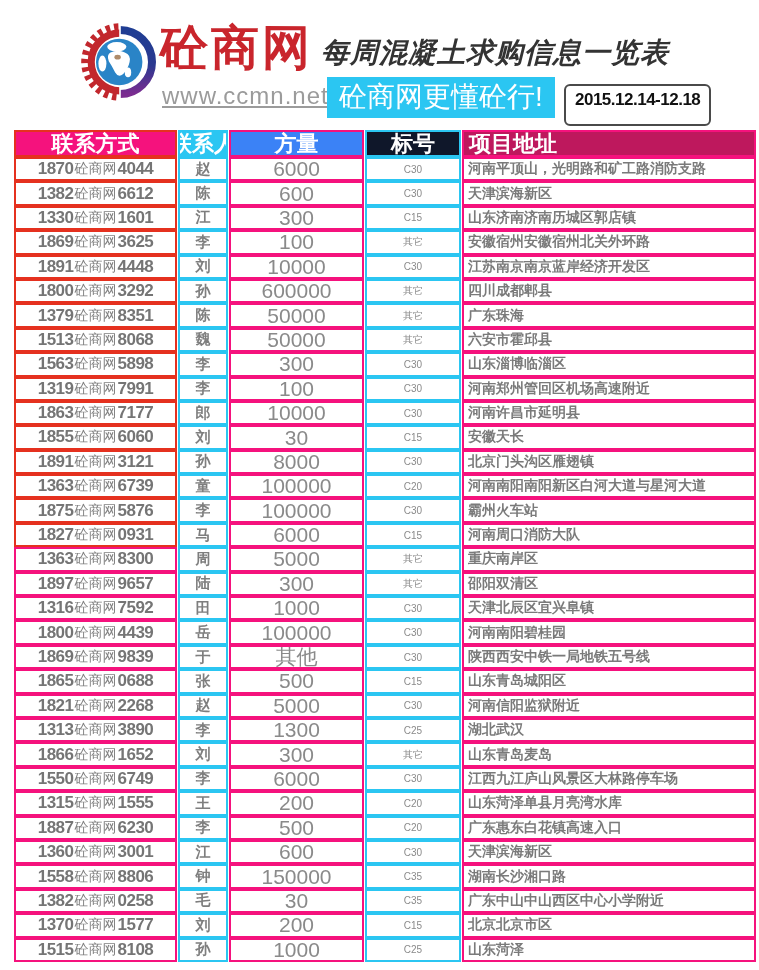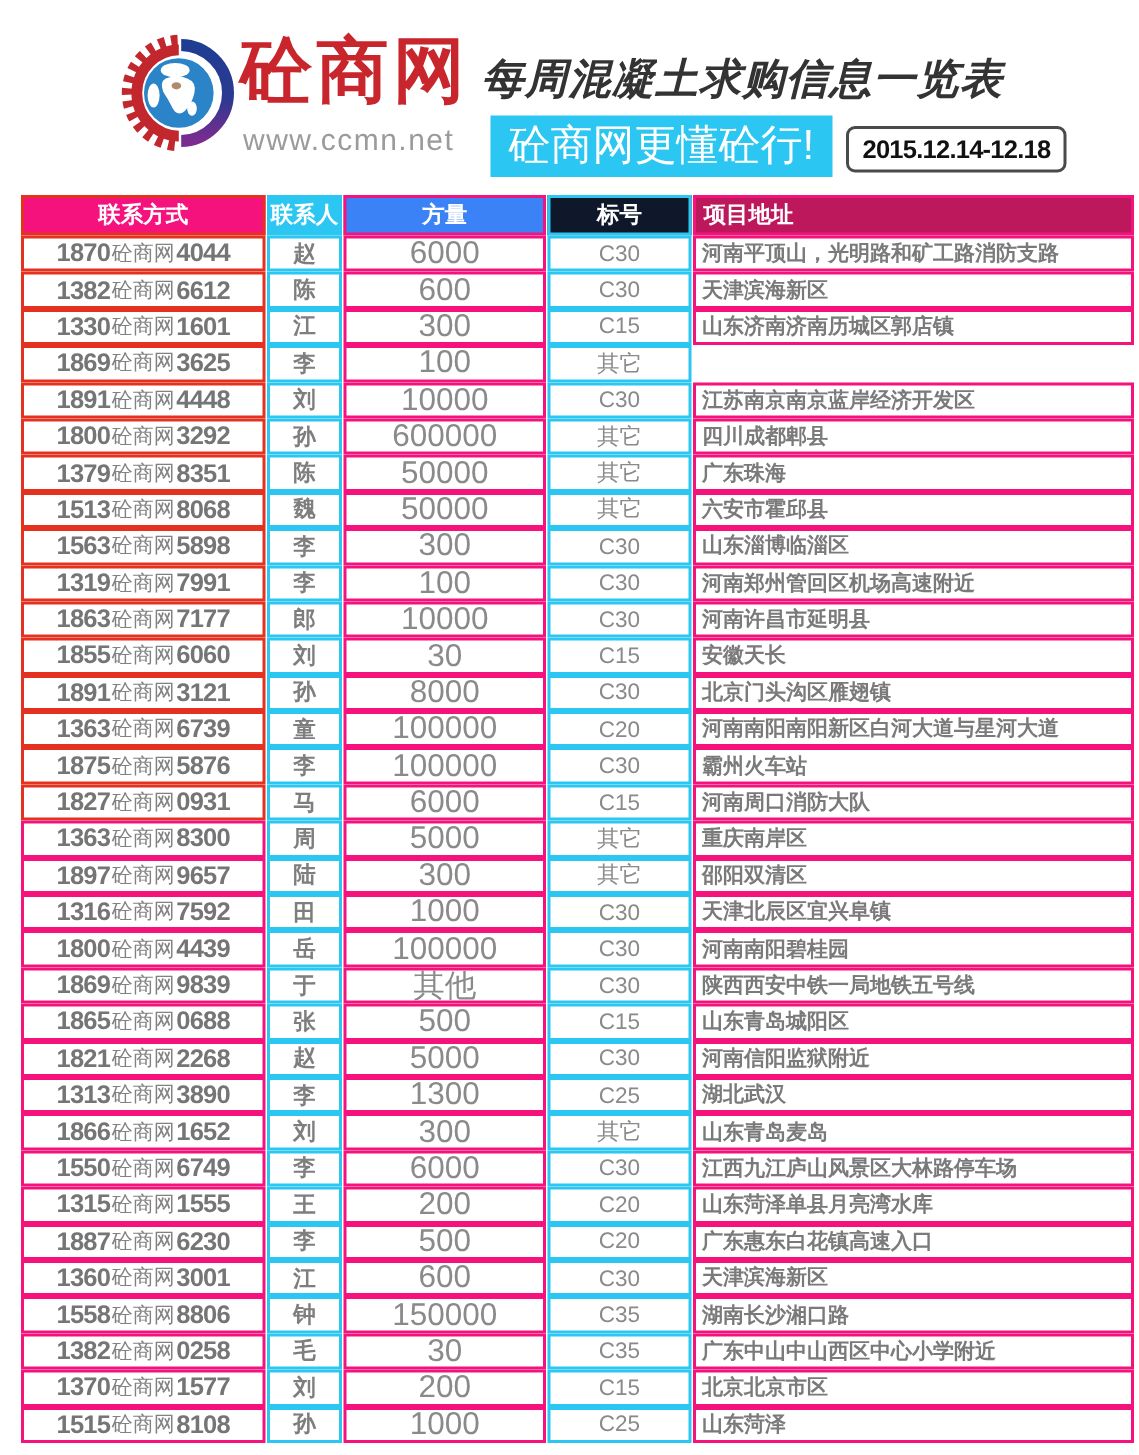--- a/index.html
+++ b/index.html
@@ -6,53 +6,53 @@
   .page{
     position:relative;width:759px;height:970px;background:#fff;overflow:hidden;
     font-family:"Liberation Sans","DejaVu Sans",sans-serif;
     padding-left:29px;
   }
   
   .hdr{position:absolute;left:0;top:0;width:759px;height:130px;}
   .logo-icon{position:absolute;left:80px;top:22px;width:80px;height:80px;}
   .brand{position:absolute;left:160px;top:24px;font-size:48px;font-weight:bold;
          color:#C9252C;letter-spacing:3px;line-height:1;}
-  .url{position:absolute;left:162px;top:82px;font-size:20px;color:#9B9B9B;
-       letter-spacing:1px;line-height:1.2;}
+  .url{position:absolute;left:162px;top:82px;font-size:24px;color:#9B9B9B;
+       letter-spacing:1px;line-height:1.2;text-decoration:underline;}
   .title{position:absolute;left:321px;top:34px;font-size:28px;font-weight:bold;
          color:#333;letter-spacing:1px;white-space:nowrap;font-style:italic;}
   .slogan{position:absolute;left:327px;top:77px;background:#2BC6F2;color:#fff;
           font-size:28px;line-height:40px;height:41px;padding:0 12px;white-space:nowrap;}
-  .daterange{position:absolute;left:564px;top:84px;height:31px;box-sizing:border-box;
+  .daterange{position:absolute;left:564px;top:84px;height:42px;box-sizing:border-box;
           border:2px solid #4a4a4a;border-radius:6px;padding:0 9px;
           font-size:17px;font-weight:bold;color:#111;line-height:27px;
           letter-spacing:-0.5px;white-space:nowrap;}
   
   .table{position:absolute;left:14px;top:130px;width:742px;}
   .thead,.trow{display:grid;grid-template-columns:163px 50px 135px 96px 1fr;column-gap:1px;}
   .thead{height:27px;}
   .trow{height:24.4px;}
   .hcell,.cell{box-sizing:border-box;display:flex;align-items:center;justify-content:center;
     border:2px solid transparent;overflow:hidden;white-space:nowrap;}
-  .hcell{color:#fff;font-weight:bold;font-size:15px;}
+  .hcell{color:#fff;font-weight:bold;font-size:22px;}
   .hcell.h-contact{background:#F5127D;border-color:#E5311F;}
   .hcell.h-person {background:#2BC6F2;border-color:#2BC6F2;}
   .hcell.h-volume {background:#3b82f6;border-color:#F5127D;}
   .hcell.h-grade  {background:#0f172a;border-color:#2BC6F2;}
   .hcell.h-address{background:#be185d;border-color:#F5127D;justify-content:flex-start;padding-left:5px;}
   .cell{background:#fff;color:#7E7E7E;}
   .c-contact{font-size:14px;}
   .c-contact.accent-red {border-color:#E5311F;}
   .c-contact.accent-pink{border-color:#F5127D;}
   .c-contact .num{font-weight:bold;font-size:17px;letter-spacing:-0.5px;color:#757575;}
   .c-contact .cn{font-size:14px;color:#828282;padding:0 1px;}
   .c-person{border-color:#2BC6F2;font-weight:bold;font-size:15px;}
   .c-volume{border-color:#F5127D;font-size:21px;color:#8A8A8A;position:relative;}
   .c-volume::before{content:"";position:absolute;left:-3px;top:-2px;bottom:-2px;width:1px;background:#4d4d4d;}
-  .c-grade{border-color:#2BC6F2;font-size:15px;color:#8A8A8A;}
+  .c-grade{border-color:#2BC6F2;font-size:10px;color:#8A8A8A;}
   .c-address{border-color:#F5127D;font-weight:bold;font-size:14px;color:#7A7A7A;
              justify-content:flex-start;padding-left:4px;}
 </style>
 </head>
 <body>
 
 <div class="page">
 
   <div class="hdr">
     <svg class="logo-icon" viewBox="0 0 100 100" xmlns="http://www.w3.org/2000/svg">
@@ -135,20 +135,21 @@
   </div>
         <div class="trow">
     <div class="cell c-contact accent-red">
             <span class="num">1869</span>
             <span class="cn">砼商网</span>
             <span class="num">3625</span>
           </div>
     <div class="cell c-person">李</div>
     <div class="cell c-volume">100</div>
     <div class="cell c-grade">其它</div>
+    <div class="cell c-address">安徽宿州安徽宿州北关外环路</div>
   </div>
         <div class="trow">
     <div class="cell c-contact accent-red">
             <span class="num">1891</span>
             <span class="cn">砼商网</span>
             <span class="num">4448</span>
           </div>
     <div class="cell c-person">刘</div>
     <div class="cell c-volume">10000</div>
     <div class="cell c-grade">C30</div>

